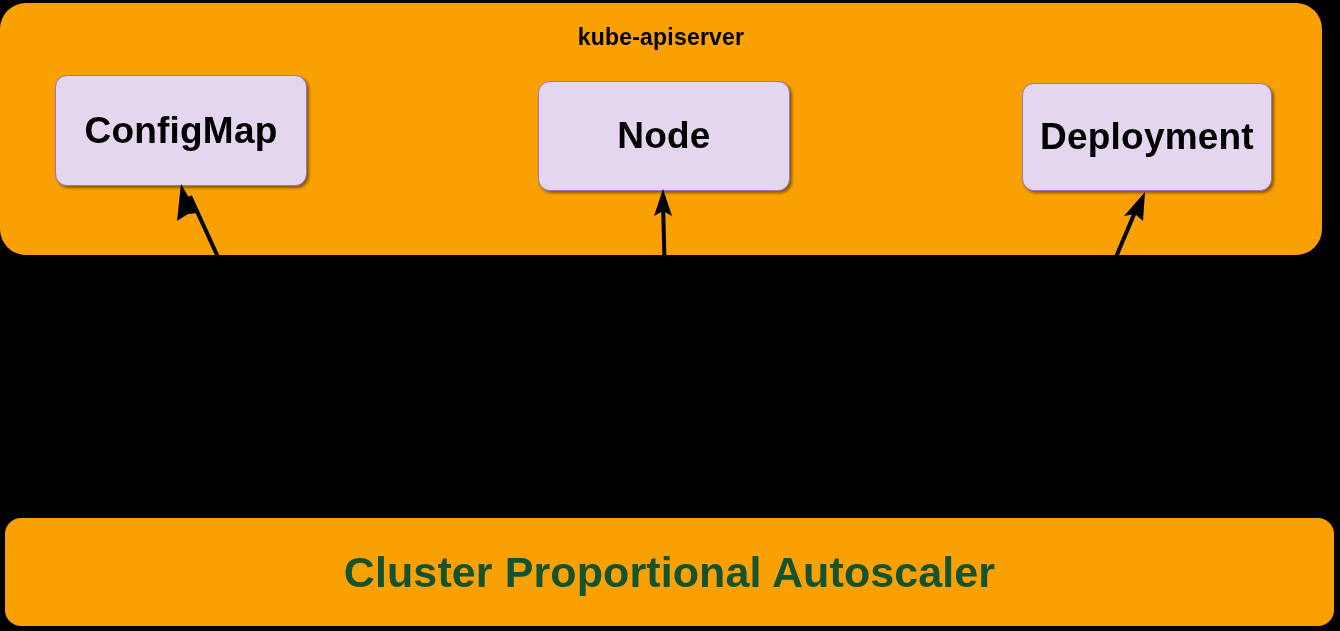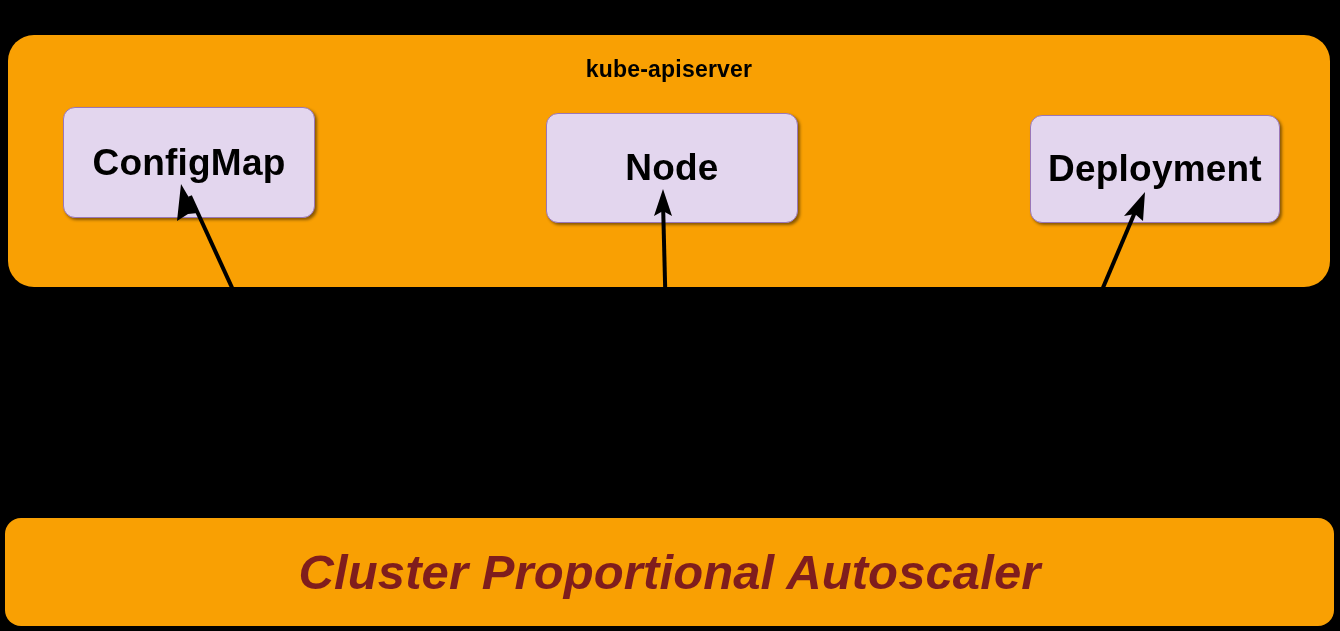--- a/index.html
+++ b/index.html
@@ -16,28 +16,27 @@
     position: relative;
     width: 1340px;
     height: 631px;
     background: #000000;
     overflow: hidden;
   }
 
   
   .apiserver-panel {
     position: absolute;
-    left: 8px;
+    left: 0;
     top: 3px;
     width: 1322px;
     height: 252px;
     background: #F9A003;
     border-radius: 26px;
     box-shadow: 2px 2px 3px rgba(0,0,0,0.55);
-    margin-top: 32px;
   }
   .apiserver-title {
     position: absolute;
     left: 0;
     top: 22px;
     width: 100%;
     text-align: center;
     font-size: 23px;
     font-weight: bold;
     color: #000000;
@@ -75,26 +74,25 @@
     width: 1329px;
     height: 108px;
     background: #F9A003;
     border-radius: 16px;
     display: flex;
     align-items: center;
     justify-content: center;
     box-shadow: 2px 2px 3px rgba(0,0,0,0.55);
   }
   .autoscaler-label {
-    font-size: 49px;
+    font-size: 43px;
     font-weight: bold;
-    color: #7f1d1d;
+    color: #14532d;
     white-space: nowrap;
     letter-spacing: 0.1px;
-    font-style: italic;
   }
 
   
   .arrow-layer {
     position: absolute;
     left: 0;
     top: 0;
     width: 1340px;
     height: 631px;
     pointer-events: none;

